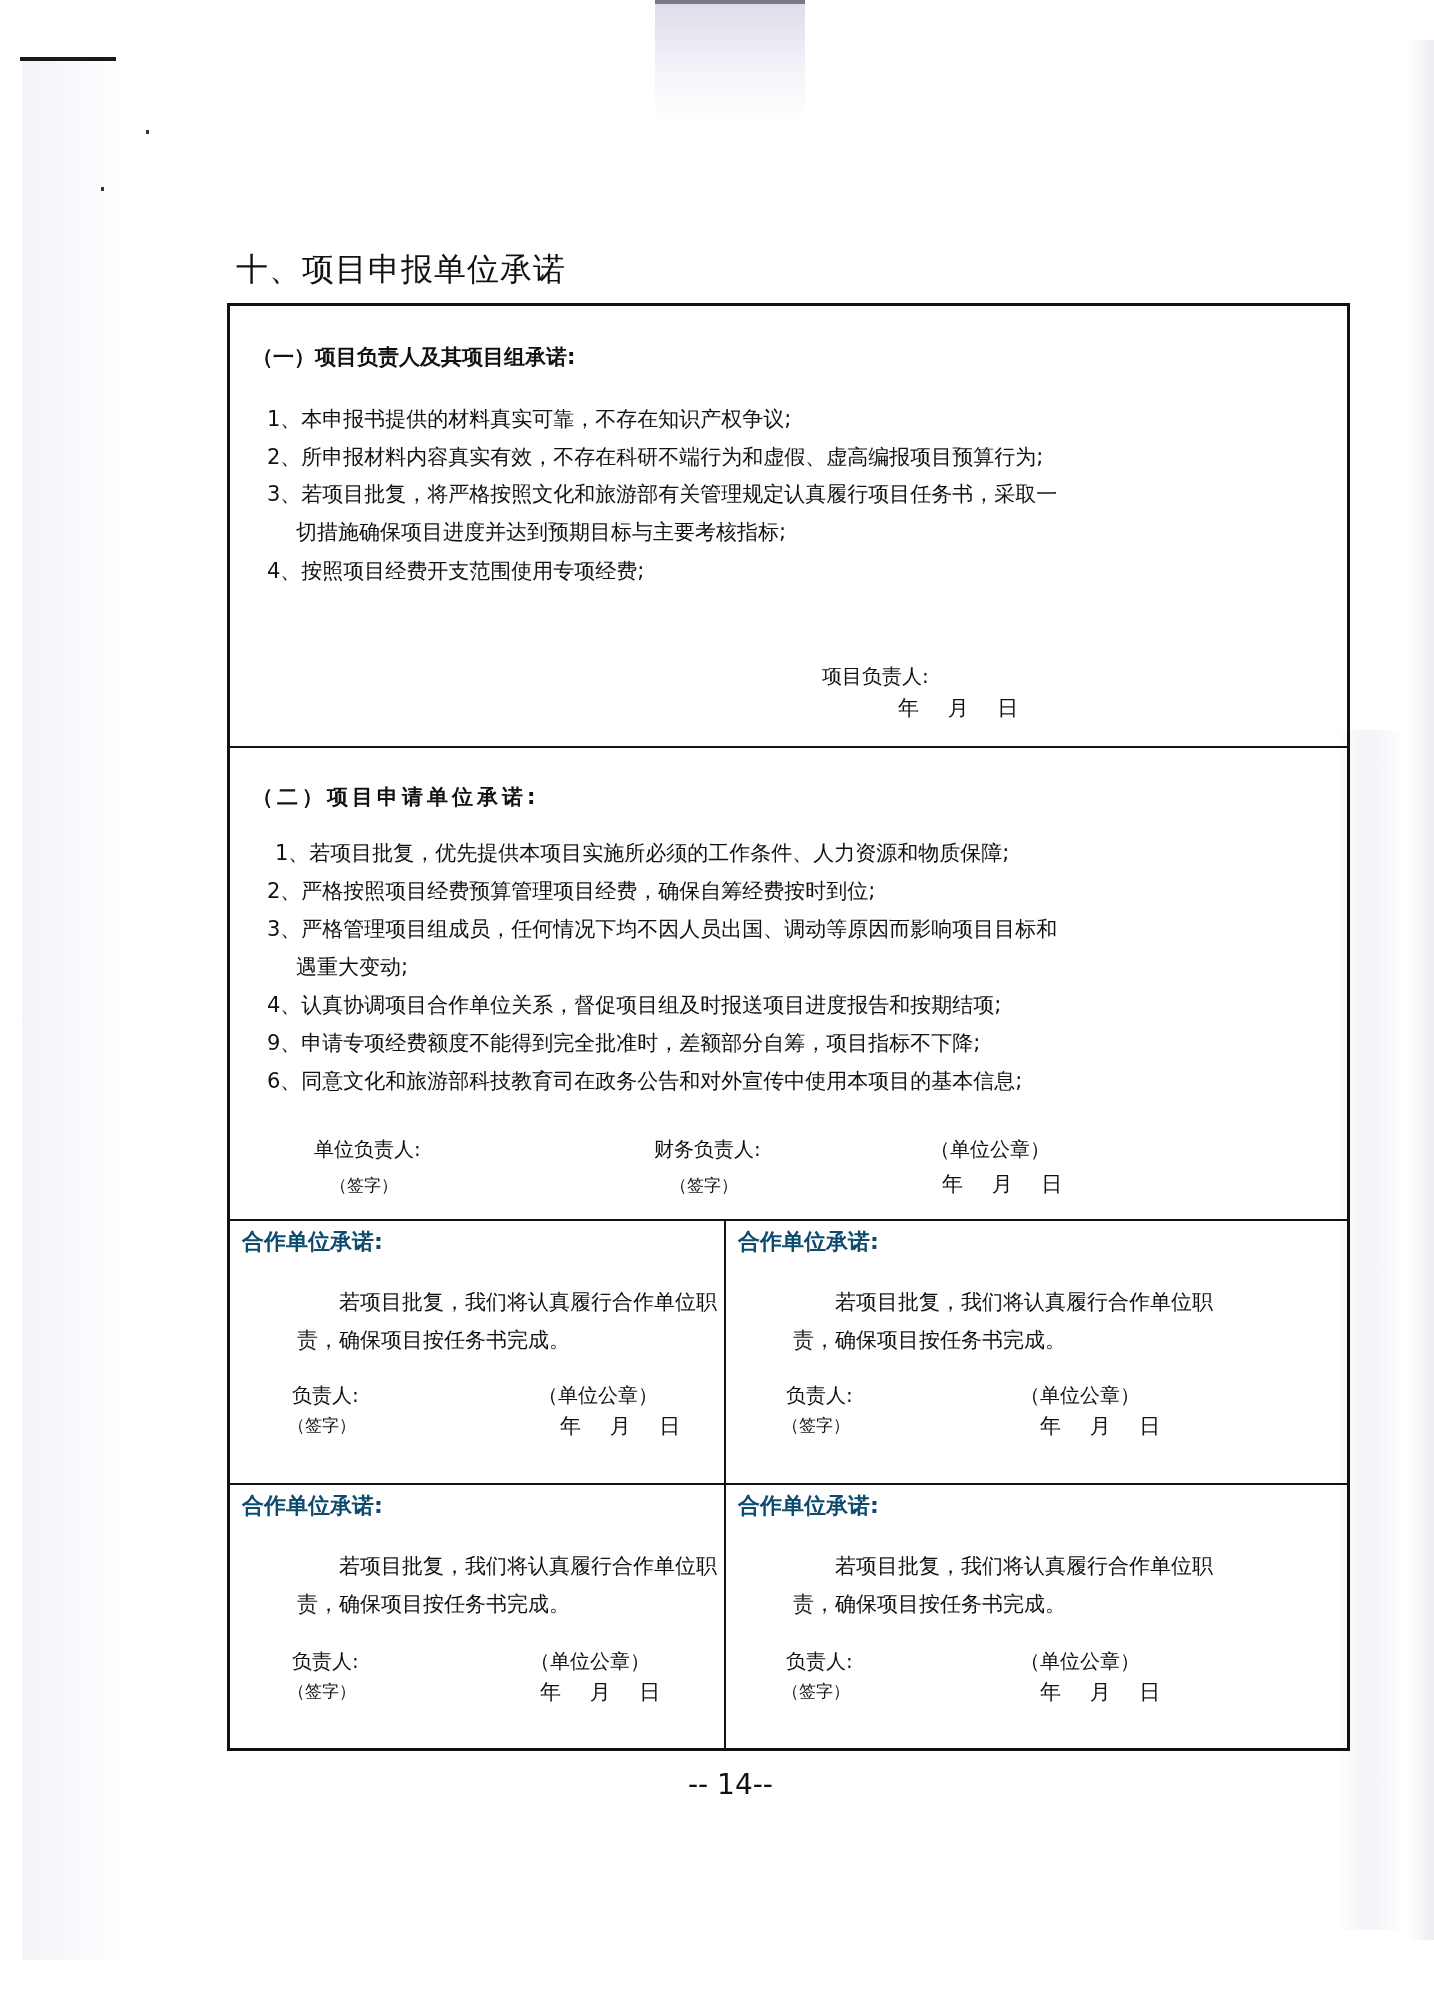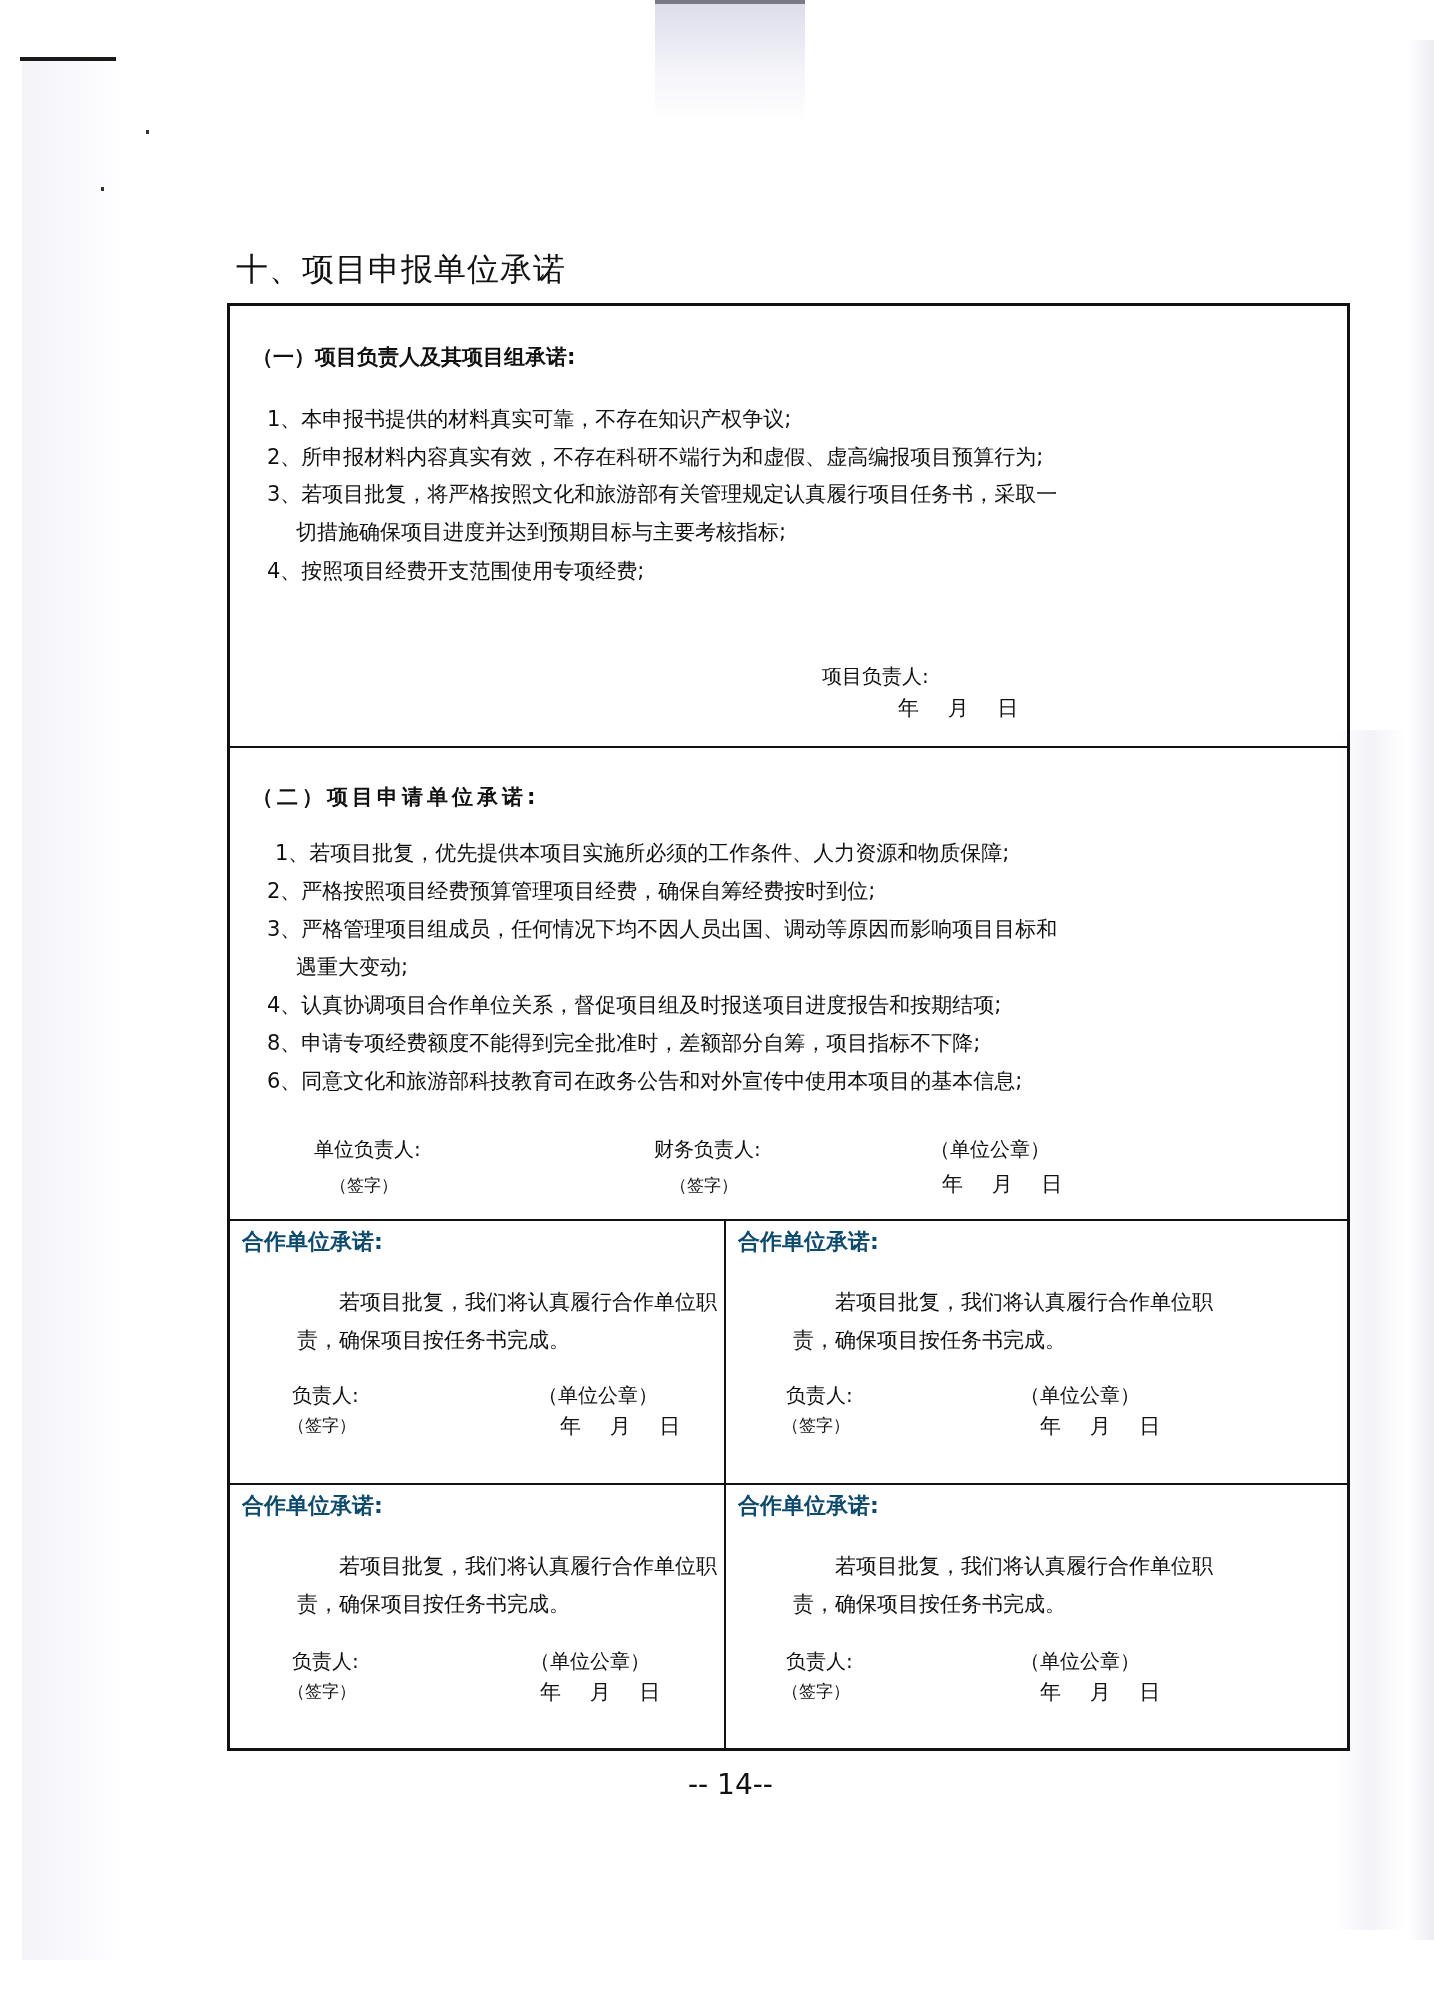--- a/index.html
+++ b/index.html
@@ -58,21 +58,21 @@
   <div class="date" style="left:668px;top:388px;">年 月 日</div>
 
   <div class="hline" style="top:440px;"></div>
 
   <div class="sec-head" style="left:22px;top:477px;letter-spacing:4px;">（二）项目申请单位承诺:</div>
   <div class="item" style="left:37px;top:533px;margin-left:8px;">1、若项目批复，优先提供本项目实施所必须的工作条件、人力资源和物质保障;</div>
   <div class="item" style="left:37px;top:571px;">2、严格按照项目经费预算管理项目经费，确保自筹经费按时到位;</div>
   <div class="item" style="left:37px;top:609px;">3、严格管理项目组成员，任何情况下均不因人员出国、调动等原因而影响项目目标和</div>
   <div class="item" style="left:66px;top:647px;">遇重大变动;</div>
   <div class="item" style="left:37px;top:685px;">4、认真协调项目合作单位关系，督促项目组及时报送项目进度报告和按期结项;</div>
-  <div class="item" style="left:37px;top:723px;">8、申请专项经费额度不能得到完全批准时，差额部分自筹，项目指标不下降;</div>
+  <div class="item" style="left:37px;top:723px;">9、申请专项经费额度不能得到完全批准时，差额部分自筹，项目指标不下降;</div>
   <div class="item" style="left:37px;top:761px;">6、同意文化和旅游部科技教育司在政务公告和对外宣传中使用本项目的基本信息;</div>
 
   <div class="sig" style="left:84px;top:830px;">单位负责人:</div>
   <div class="sig-small" style="left:100px;top:868px;">（签字）</div>
   <div class="sig" style="left:424px;top:830px;">财务负责人:</div>
   <div class="sig-small" style="left:440px;top:868px;">（签字）</div>
   <div class="sig" style="left:700px;top:830px;">（单位公章）</div>
   <div class="date" style="left:712px;top:864px;">年 月 日</div>
 
   <div class="hline" style="top:913px;"></div>

